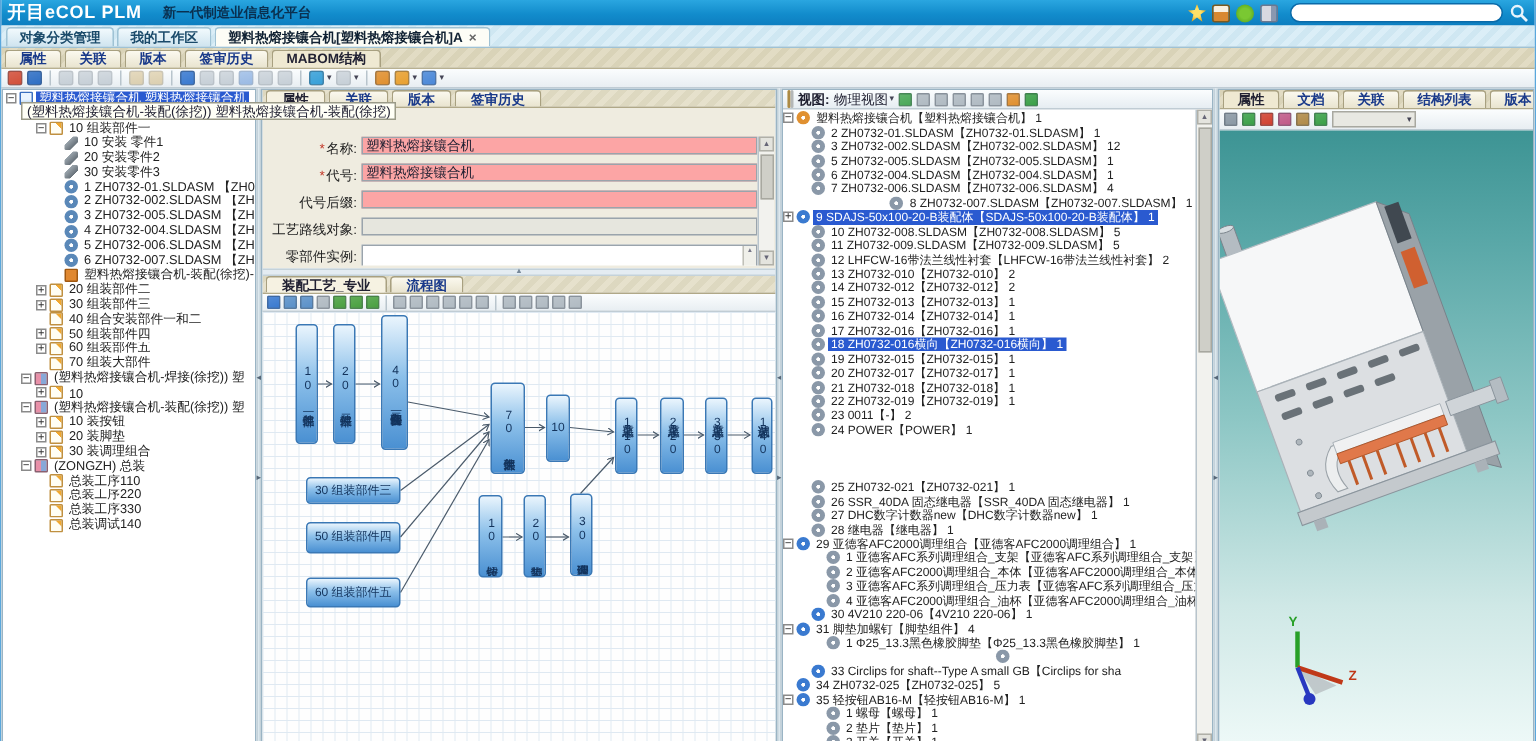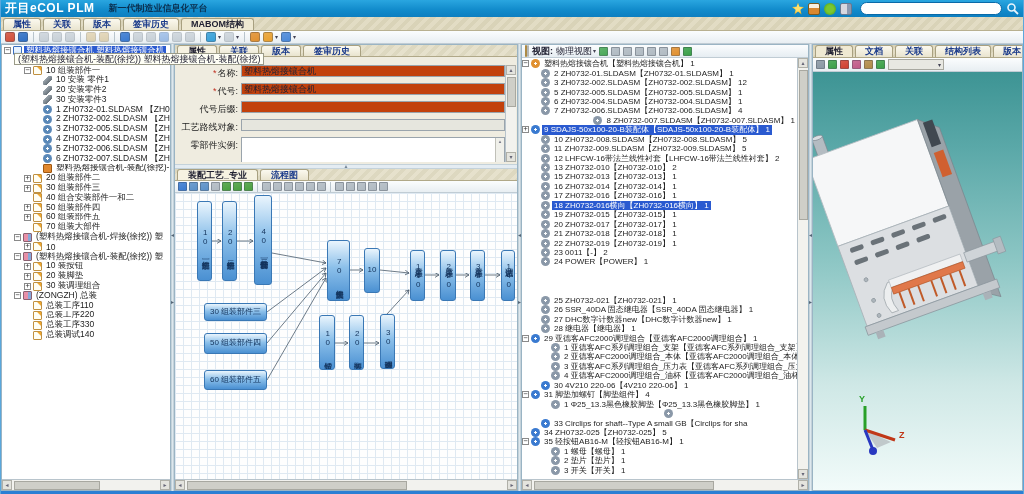--- a/index.html
+++ b/index.html
@@ -69,26 +69,26 @@
   .vscroll { width:11px; border-left:1px solid #b8c4cc; background:#f2f2ee; display:flex; flex-direction:column; align-items:center; flex:0 0 auto; }
   .sbtn { width:10px; height:10px; background:#e4e4de; border:1px solid #b0b0a8; color:#667;
     font-size:6px; line-height:8px; text-align:center; flex:0 0 auto; }
   .sthumb-h { height:9px; background:#cfcfc8; border:1px solid #a8a8a0; margin-left:2px; }
   .sthumb-v { width:9px; background:#cfcfc8; border:1px solid #a8a8a0; margin-top:2px; }
   .sspace { flex:1; }
   
   .formtabs { height:12px; display:flex; align-items:flex-end; background:repeating-linear-gradient(135deg,#ddd8c0 0 4px,#e6e1cc 4px 8px); border-bottom:1px solid #b0a888; padding-left:2px; flex:0 0 auto;}
   .ftab { height:11px; padding:0 10px; background:linear-gradient(180deg,#fbf9ef,#e9e4cf); border:1px solid #a8a080; border-bottom:none; border-radius:3px 3px 0 0; margin-right:2px; color:#1a3a8a; font-weight:bold; display:flex; align-items:center; }
   .ftab.active { background:#f6f2e2; color:#223; }
-  .formbody { flex:1 1 auto; display:flex; background:#efece0; padding:8px 1px 2px 2px; overflow:hidden; }
+  .formbody { flex:1 1 auto; display:flex; background:#efece0; padding:19px 1px 2px 2px; overflow:hidden; }
   .fields { flex:1 1 auto; overflow:hidden; }
   .frow { display:flex; align-items:flex-start; margin-bottom:3px; }
   .flabel { width:64px; text-align:right; padding:2px 3px 0 0; color:#222; white-space:nowrap; flex:0 0 auto;}
   .req { color:#c03020; margin-right:1px; }
-  .finput { flex:1 1 auto; height:12px; background:#c2410c; border:1px solid #9aa4ac; padding:0 2px; font-size:9px; color:#223; }
+  .finput { flex:1 1 auto; height:12px; background:#fca5a5; border:1px solid #9aa4ac; padding:0 2px; font-size:9px; color:#223; }
   .finput.dis { background:#e6e6de; }
   .ftext { flex:1 1 auto; height:40px; background:#fff; border:1px solid #9aa4ac; position:relative; }
   .minibar { position:absolute; right:0; top:0; bottom:0; width:9px; background:#f0f0ea; border-left:1px solid #c0c0b8; font-size:5px; color:#778; display:flex; flex-direction:column; justify-content:space-between; text-align:center; }
   .hsplit { height:5px; background:#e4ecf2; border-top:1px solid #c4d2da; border-bottom:1px solid #c4d2da; text-align:center; font-size:5px; line-height:3px; color:#789; flex:0 0 auto; }
   
   .ptoolbar { height:12px; background:linear-gradient(180deg,#fbfdfe,#e8eef2); border-bottom:1px solid #c0ccd4; display:flex; align-items:center; gap:2px; padding-left:3px; flex:0 0 auto; }
   .pic { width:9px; height:9px; border-radius:1px; }
   .canvas { flex:1 1 auto; position:relative; background-color:#fefefe;
     background-image:linear-gradient(#dfe9f2 1px,transparent 1px),linear-gradient(90deg,#dfe9f2 1px,transparent 1px);
     background-size:8px 8px; overflow:hidden; }
@@ -128,20 +128,32 @@
       <span class="tbicon info"></span>
       <span class="tbicon door"></span>
       <input class="searchbox" value="" style="">
       <svg class="mag" viewBox="0 0 13 13">
         <circle cx="5.5" cy="5.5" r="3.5" fill="none" stroke="#e8f4fc" stroke-width="1.6"></circle>
         <line x1="8" y1="8" x2="12" y2="12" stroke="#e8f4fc" stroke-width="1.8"></line>
       </svg>
     </div>
   </div>
 
+  <div class="tabs1" id="tabs1">
+      <div class="tab1">
+        <span>对象分类管理</span>
+      </div>
+      <div class="tab1">
+        <span>我的工作区</span>
+      </div>
+      <div class="tab1 active">
+        <span>塑料热熔接镶合机[塑料热熔接镶合机]A</span>
+        <span class="tabclose">×</span>
+      </div>
+    </div>
 
   <div class="tabs2" id="tabs2">
       <div class="tab2">属性</div>
       <div class="tab2">关联</div>
       <div class="tab2">版本</div>
       <div class="tab2">签审历史</div>
       <div class="tab2 active">MABOM结构</div>
     </div>
 
   <div class="mtoolbar" id="mtoolbar">
@@ -536,20 +548,25 @@
             </div>
             <div class="trow" style="height: 9.45px; font-size: 8px; padding-left: 10px;">
               <span class="noexp"></span>
               <span class="ticon i-gearg"></span>
               <span class="txt">12 LHFCW-16带法兰线性衬套【LHFCW-16带法兰线性衬套】 2</span>
             </div>
             <div class="trow" style="height: 9.45px; font-size: 8px; padding-left: 10px;">
               <span class="noexp"></span>
               <span class="ticon i-gearg"></span>
               <span class="txt">13 ZH0732-010【ZH0732-010】 2</span>
+            </div>
+            <div class="trow" style="height: 9.45px; font-size: 8px; padding-left: 10px;">
+              <span class="noexp"></span>
+              <span class="ticon i-gearg"></span>
+              <span class="txt">14 ZH0732-012【ZH0732-012】 2</span>
             </div>
             <div class="trow" style="height: 9.45px; font-size: 8px; padding-left: 10px;">
               <span class="noexp"></span>
               <span class="ticon i-gearg"></span>
               <span class="txt">15 ZH0732-013【ZH0732-013】 1</span>
             </div>
             <div class="trow" style="height: 9.45px; font-size: 8px; padding-left: 10px;">
               <span class="noexp"></span>
               <span class="ticon i-gearg"></span>
               <span class="txt">16 ZH0732-014【ZH0732-014】 1</span>

